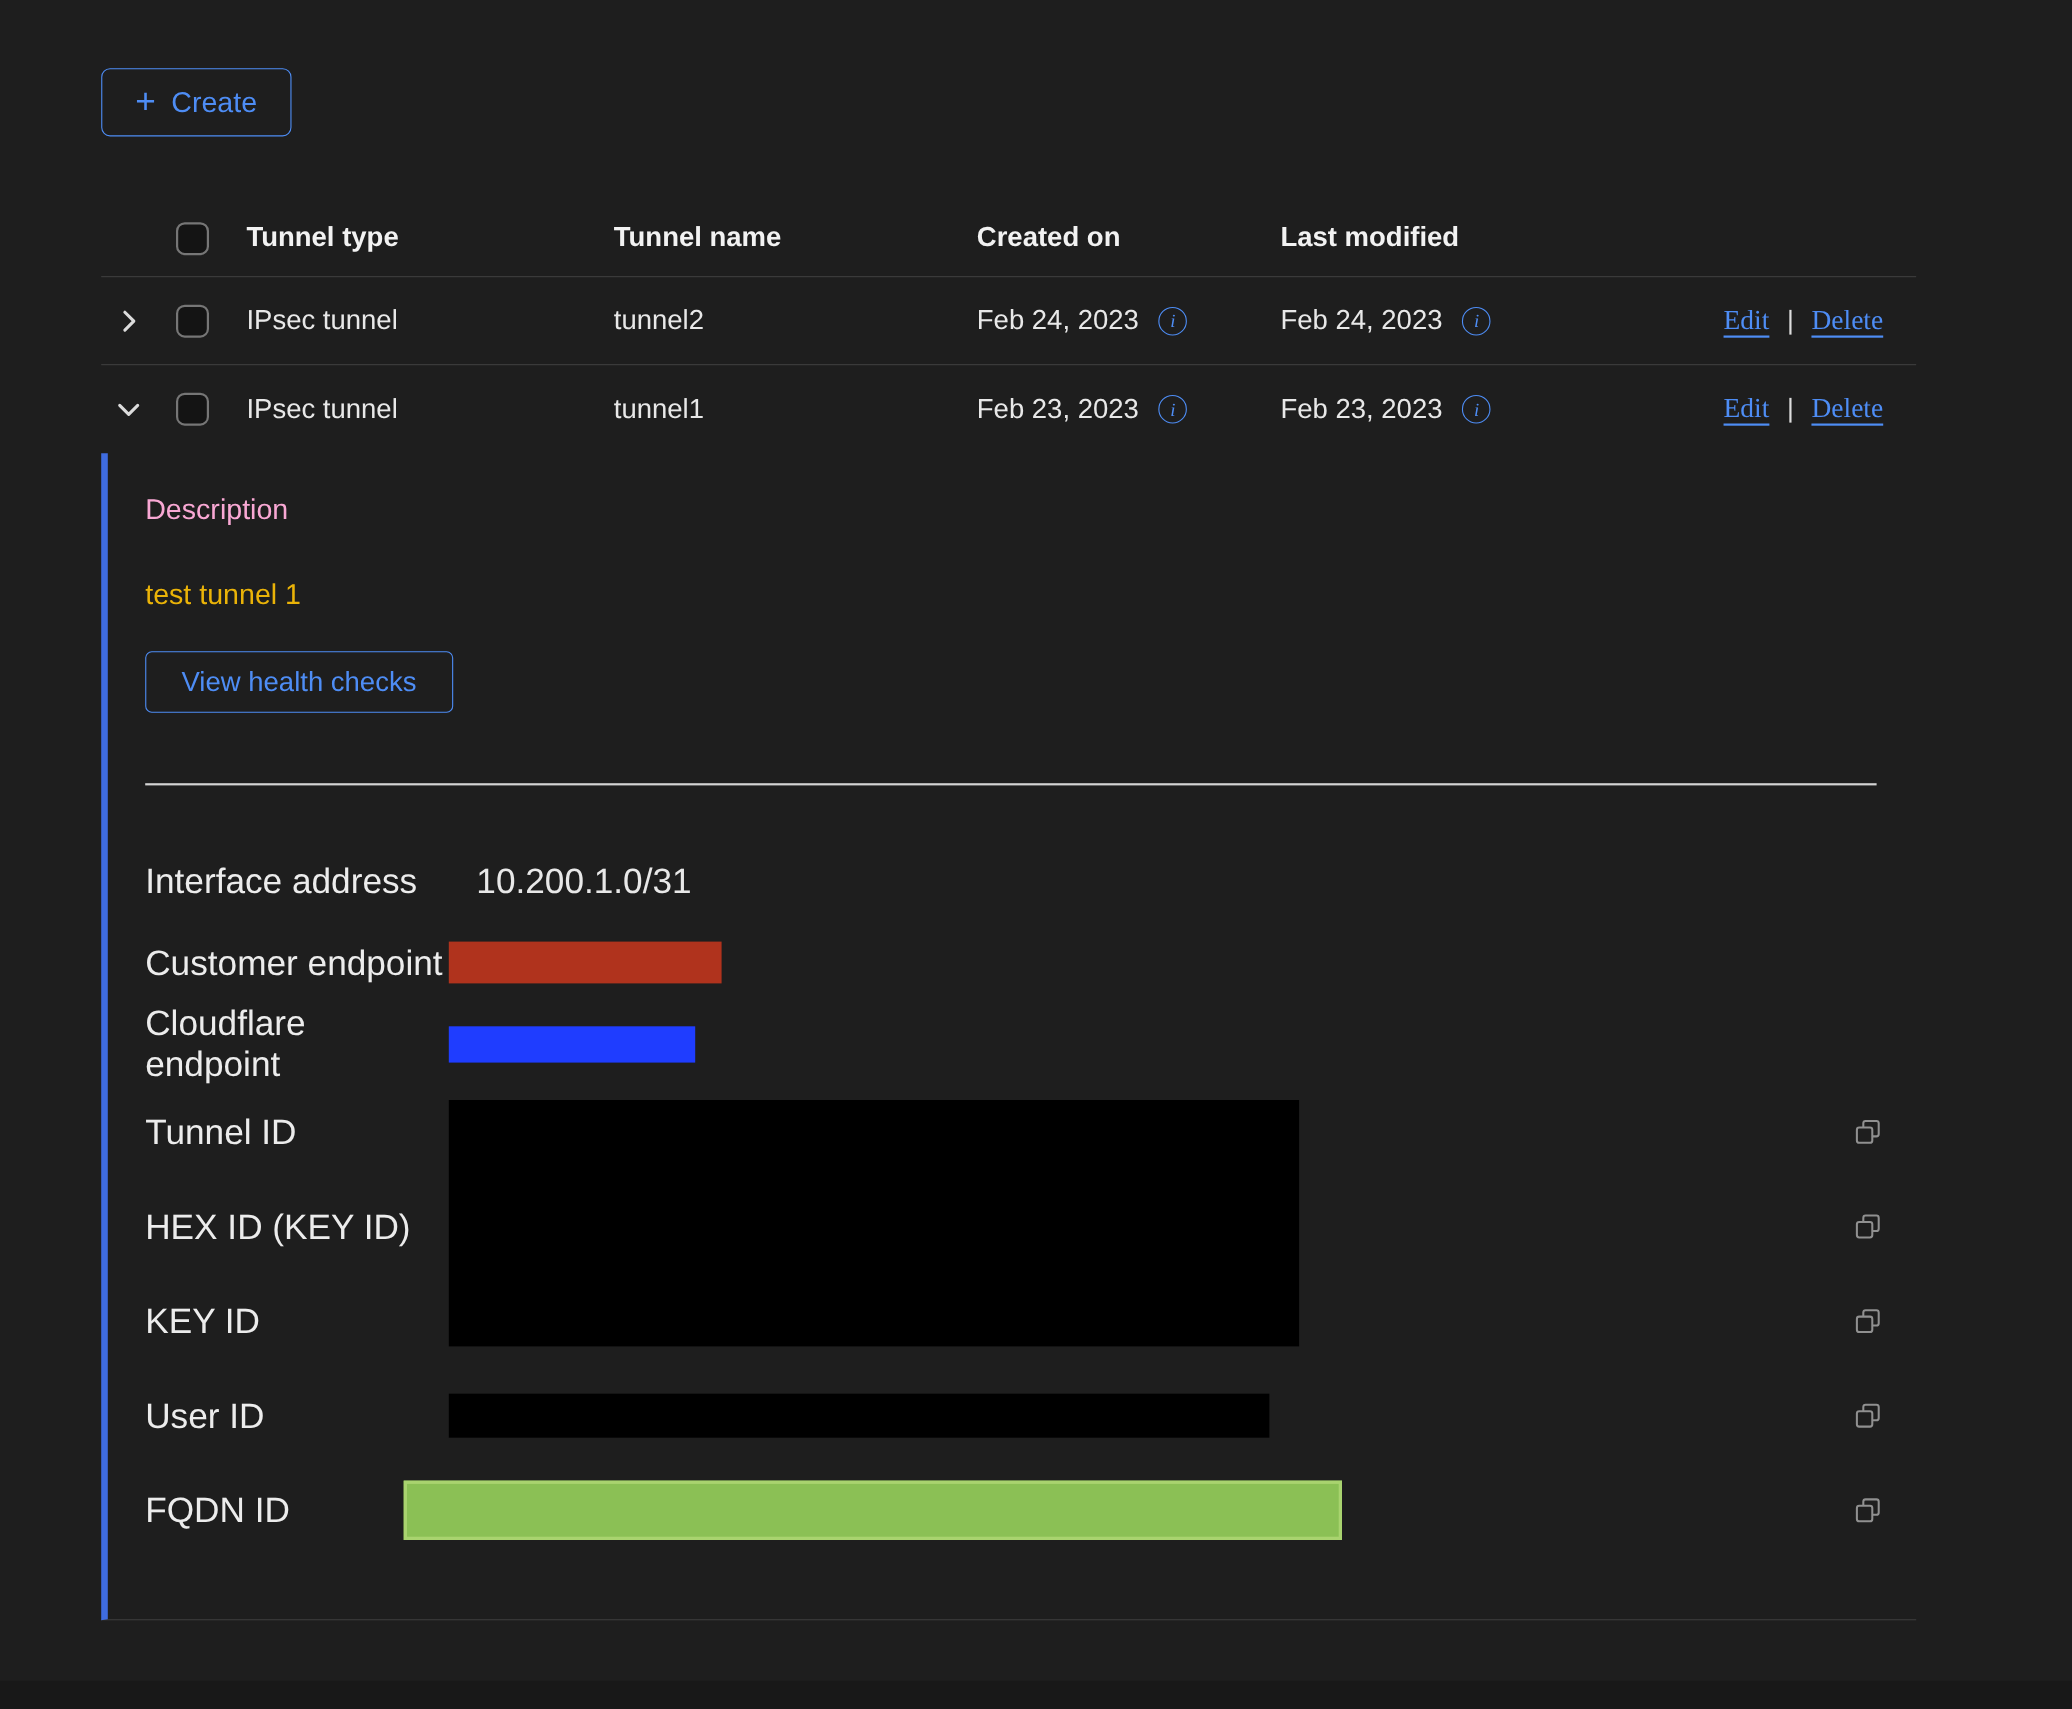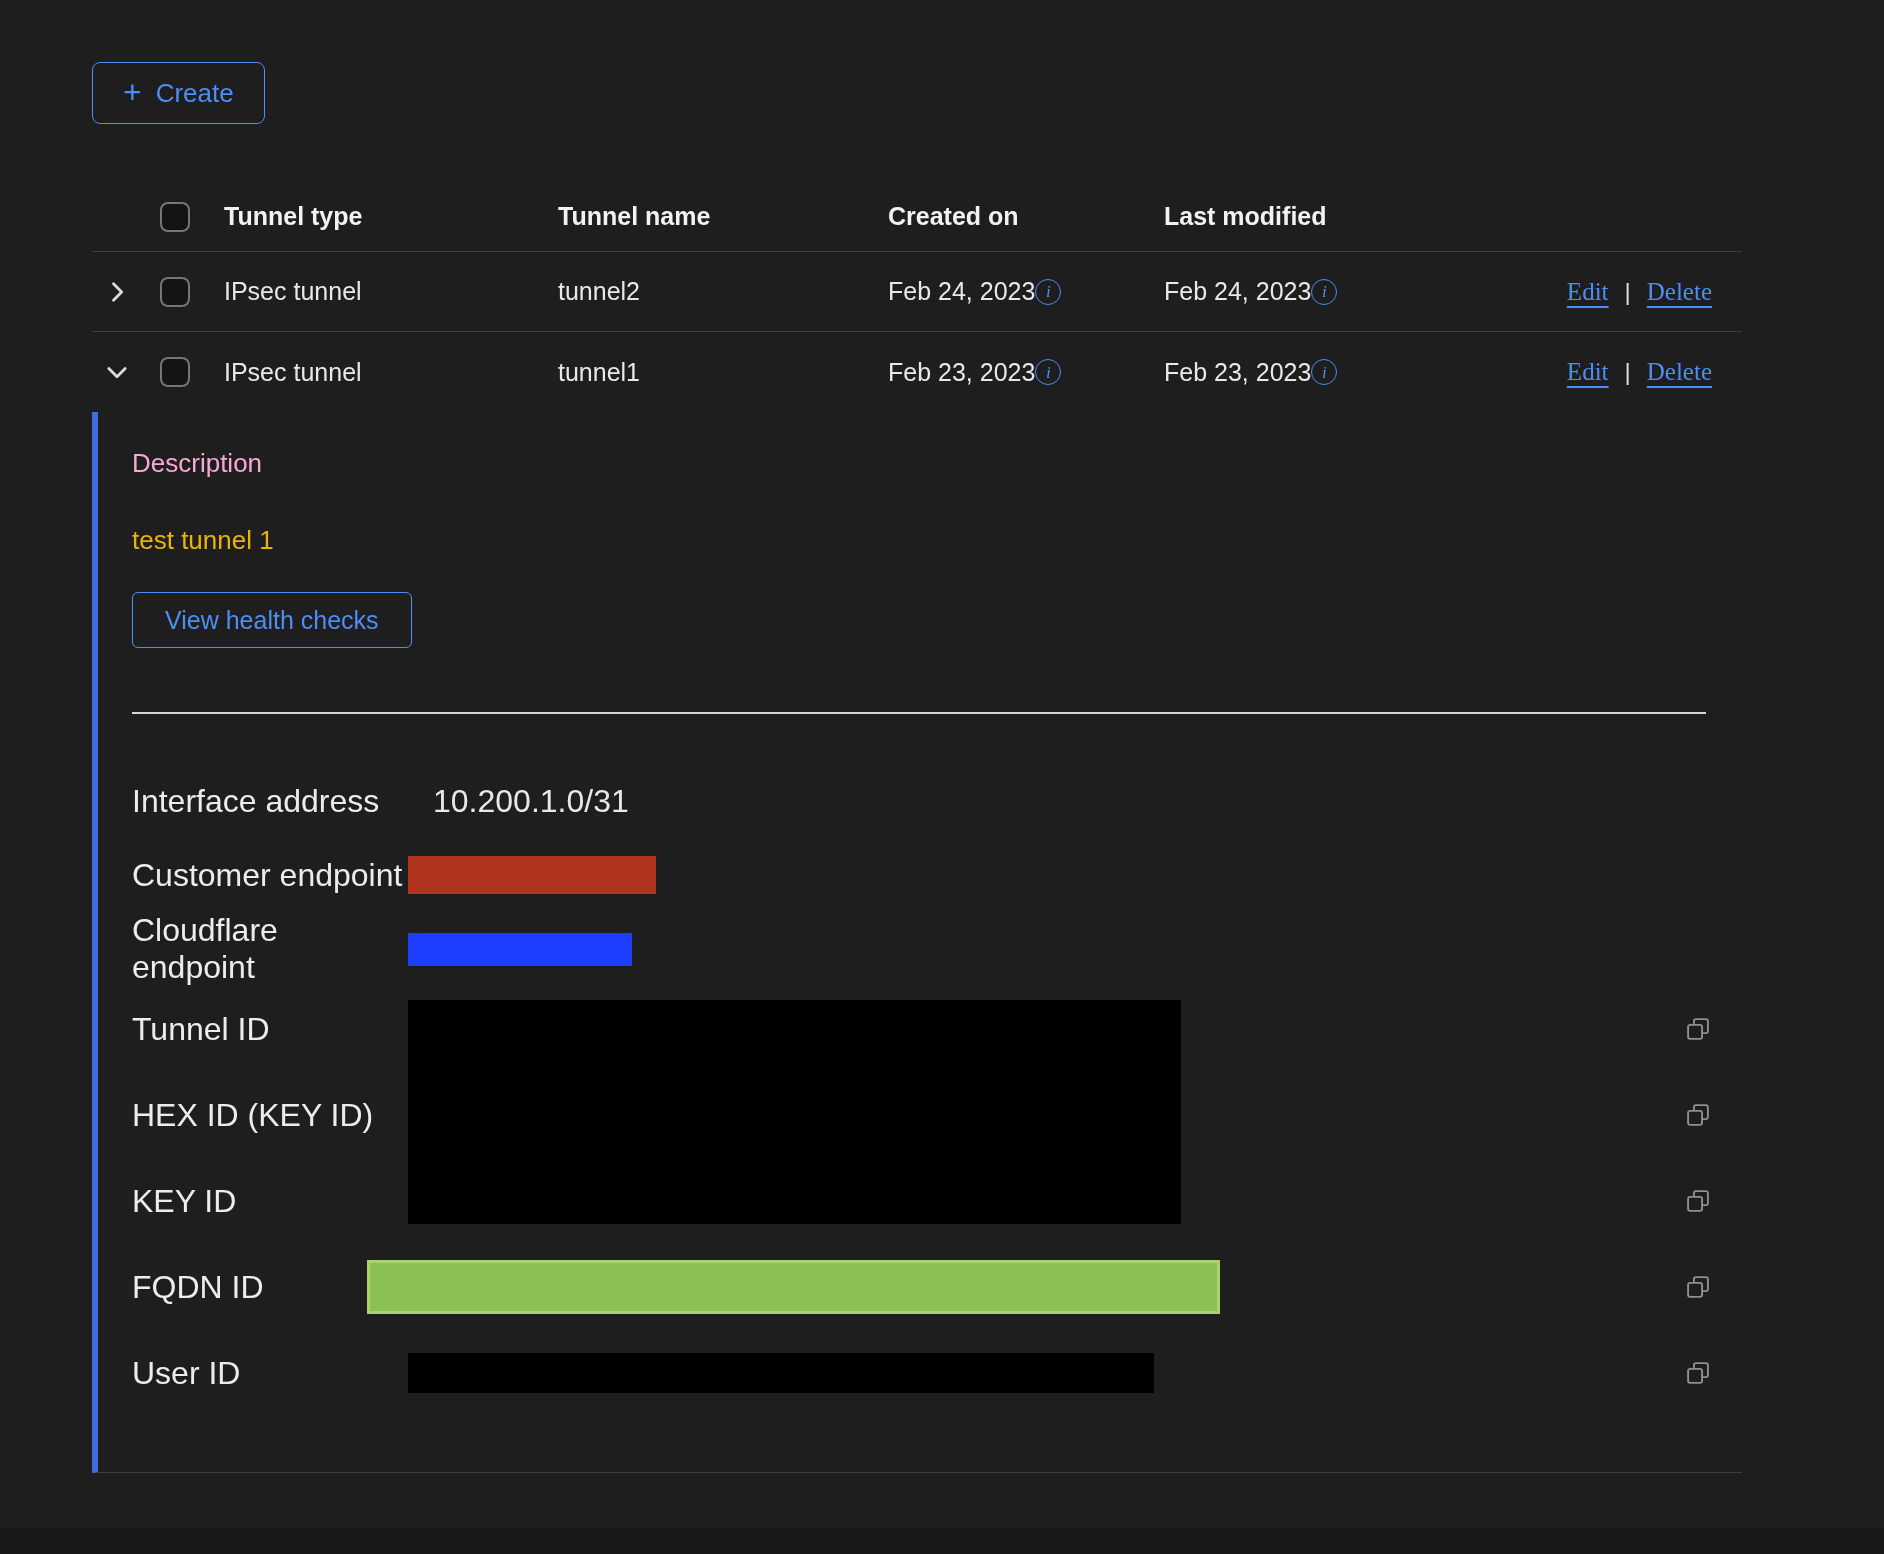--- a/index.html
+++ b/index.html
@@ -38,21 +38,21 @@
     display: grid;
     grid-template-columns: 68px 64px 334px 330px 276px 376px 1fr;
     align-items: center;
     height: 80px;
     font-size: 25px;
     color: #e8e8e8;
   }
   .thead { height: 70px; font-weight: 700; font-size: 25px; color: #f2f2f2; border-bottom: 1px solid #3d3d3d; }
   .trow.r1 { border-bottom: 1px solid #3d3d3d; }
   .cell { display: flex; align-items: center; }
-  .cell.date { gap: 0; align-items: center; }
+  .cell.date { gap: 18px; align-items: center; }
   .chev-btn {
     display: inline-flex;
     width: 42px; height: 42px;
     align-items: center; justify-content: center;
     margin-left: 4px;
     cursor: pointer;
     background: transparent; border: none;
   }
   .checkbox {
     width: 30px; height: 30px;
@@ -292,44 +292,44 @@
             <button class="copy-btn">
               <svg width="28" height="28" viewBox="0 0 24 24">
                 <rect x="8.5" y="3.5" width="12" height="12" rx="1.8" fill="none" stroke="#909090" stroke-width="1.6"></rect>
                 <rect x="3.5" y="8.5" width="12" height="12" rx="1.8" fill="#1e1e1e" stroke="#909090" stroke-width="1.6"></rect>
               </svg>
             </button>
           </div>
         </div>
 
         <div class="frow tall">
+          <div class="flabel">User ID</div>
+          <div>
+              <span class="redact black-sm"></span>
+            </div>
+          <button class="copy-btn">
+            <svg width="28" height="28" viewBox="0 0 24 24">
+              <rect x="8.5" y="3.5" width="12" height="12" rx="1.8" fill="none" stroke="#909090" stroke-width="1.6"></rect>
+              <rect x="3.5" y="8.5" width="12" height="12" rx="1.8" fill="#1e1e1e" stroke="#909090" stroke-width="1.6"></rect>
+            </svg>
+          </button>
+        </div>
+
+        <div class="frow tall">
           <div class="flabel">FQDN ID</div>
           <div>
               <span class="redact green"></span>
             </div>
           <button class="copy-btn">
             <svg width="28" height="28" viewBox="0 0 24 24">
               <rect x="8.5" y="3.5" width="12" height="12" rx="1.8" fill="none" stroke="#909090" stroke-width="1.6"></rect>
               <rect x="3.5" y="8.5" width="12" height="12" rx="1.8" fill="#1e1e1e" stroke="#909090" stroke-width="1.6"></rect>
             </svg>
           </button>
         </div>
 
-        <div class="frow tall">
-          <div class="flabel">User ID</div>
-          <div>
-              <span class="redact black-sm"></span>
-            </div>
-          <button class="copy-btn">
-            <svg width="28" height="28" viewBox="0 0 24 24">
-              <rect x="8.5" y="3.5" width="12" height="12" rx="1.8" fill="none" stroke="#909090" stroke-width="1.6"></rect>
-              <rect x="3.5" y="8.5" width="12" height="12" rx="1.8" fill="#1e1e1e" stroke="#909090" stroke-width="1.6"></rect>
-            </svg>
-          </button>
-        </div>
-
       </div>
     </div>
 
   </div>
 
   <div class="bottom-strip"></div>
 </div>
 
 </body></html>

